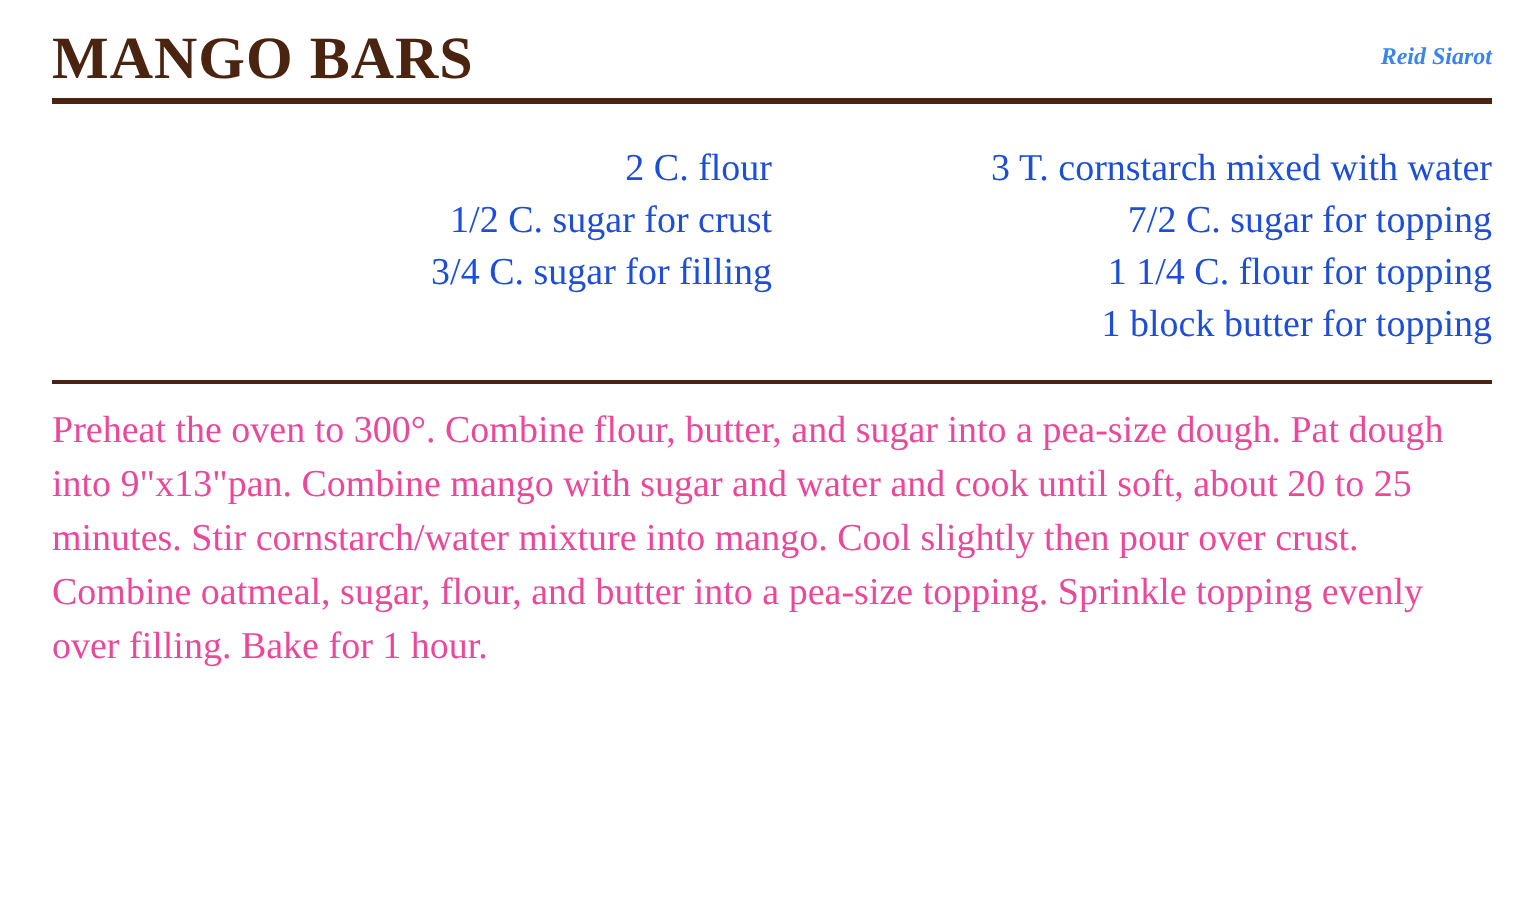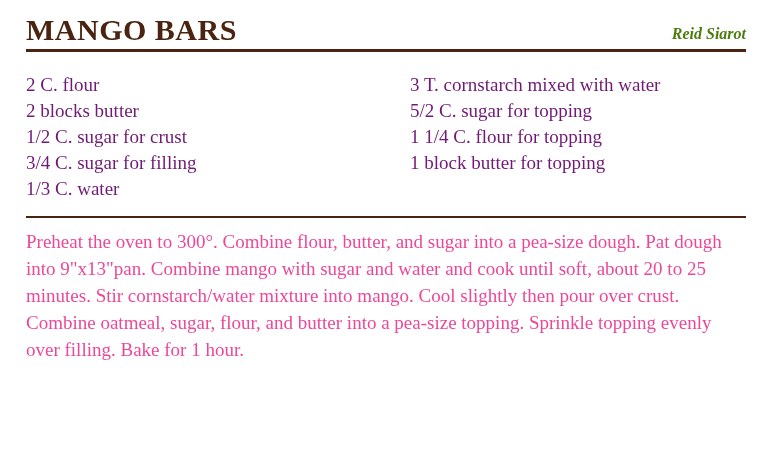--- a/index.html
+++ b/index.html
@@ -16,39 +16,39 @@
   }
   .recipe-card {
     position: relative;
     width: 768px;
     height: 452px;
     box-sizing: border-box;
     padding: 14px 22px 0 26px;
   }
   .header {
     display: flex;
-    align-items: flex-end;
+    align-items: center;
     justify-content: space-between;
     padding-bottom: 2px;
   }
   .recipe-title {
     font-family: "Liberation Serif", "DejaVu Serif", serif;
     font-weight: bold;
     font-size: 30px;
     letter-spacing: 0.5px;
     color: #4a2410;
     line-height: 1.05;
     white-space: nowrap;
   }
   .byline {
     font-family: "Liberation Serif", "DejaVu Serif", serif;
     font-weight: bold;
     font-style: italic;
-    font-size: 16px;
-    color: #4d7c0f;
+    font-size: 12px;
+    color: #3b82f6;
     white-space: nowrap;
     padding-bottom: 3px;
   }
   .title-rule {
     height: 3px;
     background: #4a2410;
     margin-top: 1px;
     margin-bottom: 20px;
   }
   .ingredients {
@@ -59,22 +59,23 @@
   .ing-col {
     width: 50%;
     box-sizing: border-box;
   }
   .ing-col.right {
     padding-left: 24px;
   }
   .ing-item {
     font-size: 19px;
     line-height: 26px;
-    color: #701a75;
+    color: #1d4ed8;
     white-space: nowrap;
+    text-align: right;
   }
   .divider-rule {
     height: 2px;
     background: #4a2410;
     margin: 8px 0 10px 0;
   }
   .instructions {
     font-size: 19px;
     line-height: 27px;
     color: #ec4899;
@@ -90,28 +91,26 @@
   <div class="header">
     <div class="recipe-title">MANGO BARS</div>
     <div class="byline">Reid Siarot</div>
   </div>
 
   <div class="title-rule"></div>
 
   <div class="ingredients">
     <div class="ing-col left">
       <div class="ing-item">2 C. flour</div>
-      <div class="ing-item">2 blocks butter</div>
       <div class="ing-item">1/2 C. sugar for crust</div>
       <div class="ing-item">3/4 C. sugar for filling</div>
-      <div class="ing-item">1/3 C. water</div>
     </div>
     <div class="ing-col right">
       <div class="ing-item">3 T. cornstarch mixed with water</div>
-      <div class="ing-item">5/2 C. sugar for topping</div>
+      <div class="ing-item">7/2 C. sugar for topping</div>
       <div class="ing-item">1 1/4 C. flour for topping</div>
       <div class="ing-item">1 block butter for topping</div>
     </div>
   </div>
 
   <div class="divider-rule"></div>
 
   <div class="instructions">Preheat the oven to 300°. Combine flour, butter, and sugar into a pea-size dough. Pat dough into 9"x13"pan. Combine mango with sugar and water and cook until soft, about 20 to 25 minutes. Stir cornstarch/water mixture into mango. Cool slightly then pour over crust. Combine oatmeal, sugar, flour, and butter into a pea-size topping. Sprinkle topping evenly over filling. Bake for 1 hour.</div>
 
 </div>

